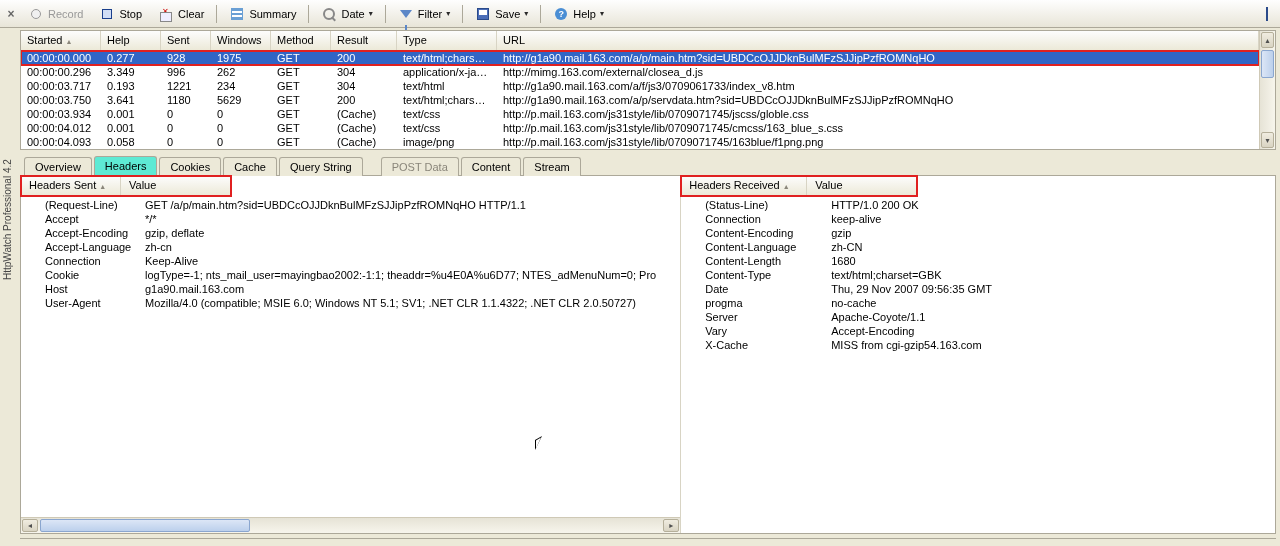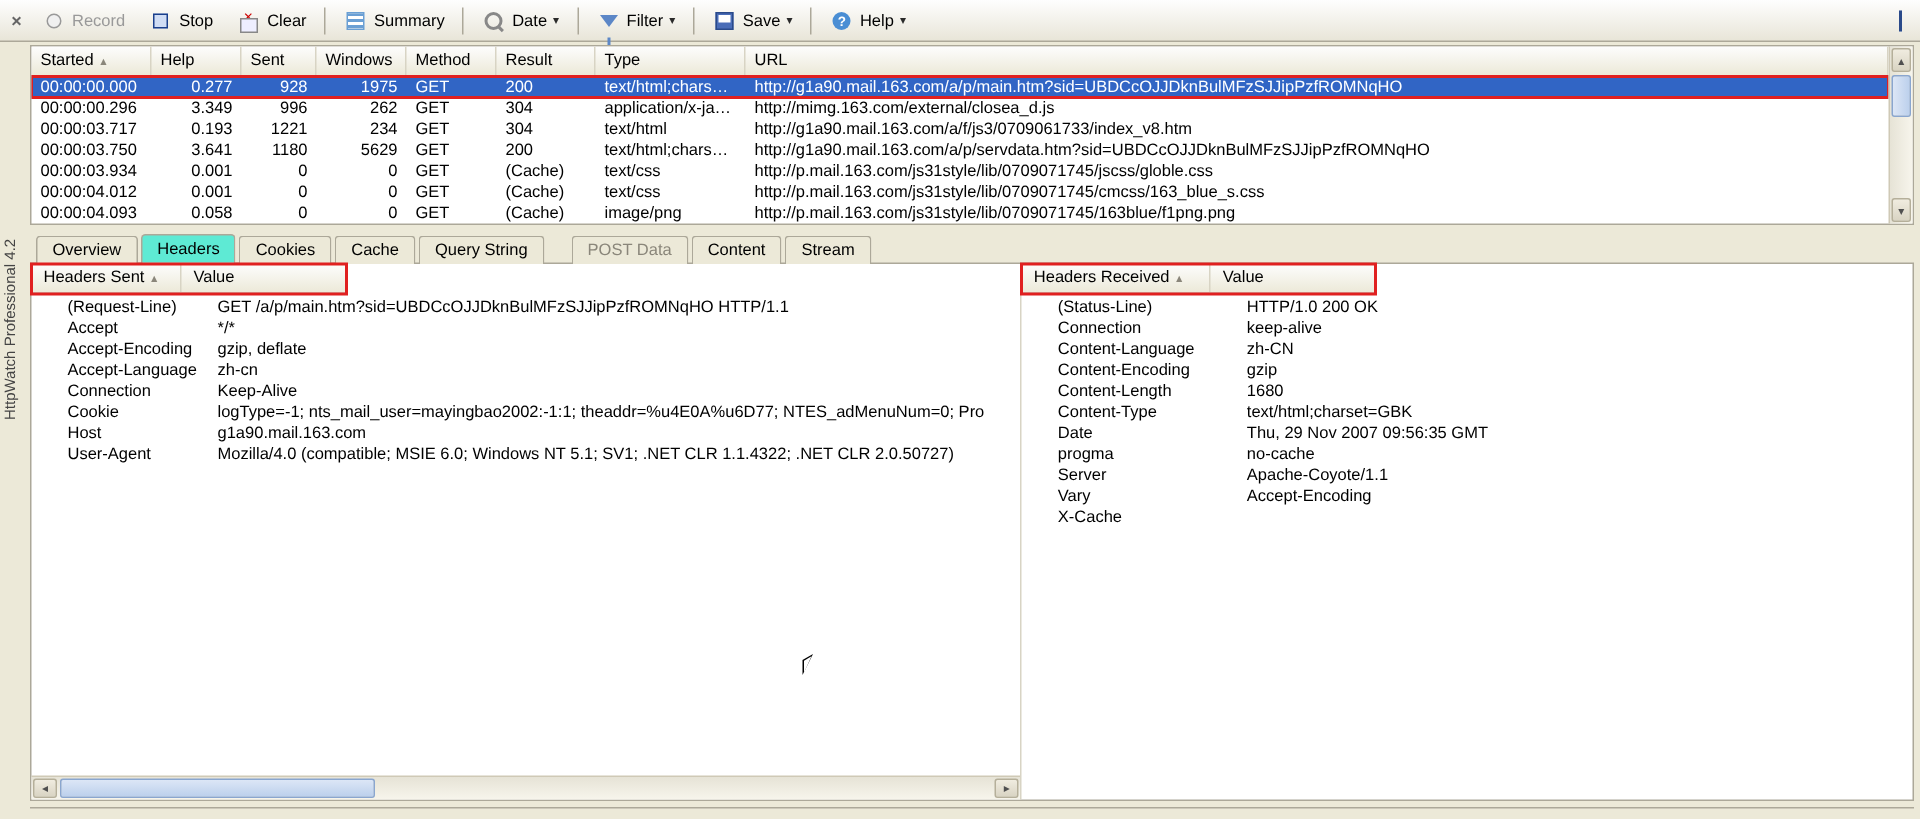--- a/index.html
+++ b/index.html
@@ -37,21 +37,21 @@
     .grid-container { flex: 0 0 116px; display: flex; background: #fff; border: 1px solid #aca899; margin: 2px 4px 0 20px; position: relative; }
     .grid-body { flex: 1; overflow: hidden; }
     .grid-header { display: flex; background: linear-gradient(#fdfdfd,#ece9d8); border-bottom: 1px solid #aca899; height: 20px; }
     .grid-header-cell { padding: 3px 6px; border-right: 1px solid #d8d4c4; font-size: 11px; position: relative; }
     .grid-header-cell .sort { font-size: 7px; color: #8a867a; margin-left: 3px; }
     .grid-rows { }
     .grid-row { display: flex; height: 14px; line-height: 14px; }
     .grid-row.selected { background: #3165c5; color: #fff; }
     .grid-row.highlighted { outline: 2px solid #e02020; outline-offset: -1px; }
     .grid-cell { padding: 0 6px; overflow: hidden; white-space: nowrap; font-size: 11px; }
-    .grid-cell.num { text-align: right; }
+    .grid-cell.num { }
     .vscroll { width: 16px; background: linear-gradient(to right,#e6e3d6,#f7f5ec); border-left: 1px solid #cfc9b6; display:flex; flex-direction:column; }
     .vscroll-btn { height:16px; background:linear-gradient(#f0ece0,#d9d4c3); border:1px solid #b5af9a; border-radius:2px; margin:1px; display:flex; align-items:center; justify-content:center; font-size:8px; color:#505050; }
     .vscroll-thumb { flex:0 0 28px; background:linear-gradient(to right,#dce6f6,#bcd0ec); border:1px solid #8aa6cf; border-radius:2px; margin:1px; }
     .vscroll-track { flex:1; }
     
     
     .col-started{width:80px}.col-time{width:60px}.col-sent{width:50px}.col-received{width:60px}.col-method{width:60px}.col-result{width:66px}.col-type{width:100px}.col-url{flex:1}
     
     
     .tabs-row { display:flex; align-items:flex-end; height:22px; margin:4px 4px 0 20px; border-bottom:1px solid #aca899; padding-left:4px; }
@@ -311,28 +311,28 @@
       <div class="panel-body" id="recv-body">
           <div class="kv-row">
             <div class="kv-key" style="width:126px">(Status-Line)</div>
             <div class="kv-val">HTTP/1.0 200 OK</div>
           </div>
           <div class="kv-row">
             <div class="kv-key" style="width:126px">Connection</div>
             <div class="kv-val">keep-alive</div>
           </div>
           <div class="kv-row">
+            <div class="kv-key" style="width:126px">Content-Encoding</div>
+            <div class="kv-val">gzip</div>
+          </div>
+          <div class="kv-row">
             <div class="kv-key" style="width:126px">Content-Language</div>
             <div class="kv-val">zh-CN</div>
           </div>
           <div class="kv-row">
-            <div class="kv-key" style="width:126px">Content-Encoding</div>
-            <div class="kv-val">gzip</div>
-          </div>
-          <div class="kv-row">
             <div class="kv-key" style="width:126px">Content-Length</div>
             <div class="kv-val">1680</div>
           </div>
           <div class="kv-row">
             <div class="kv-key" style="width:126px">Content-Type</div>
             <div class="kv-val">text/html;charset=GBK</div>
           </div>
           <div class="kv-row">
             <div class="kv-key" style="width:126px">Date</div>
             <div class="kv-val">Thu, 29 Nov 2007 09:56:35 GMT</div>
@@ -344,20 +344,21 @@
           <div class="kv-row">
             <div class="kv-key" style="width:126px">Server</div>
             <div class="kv-val">Apache-Coyote/1.1</div>
           </div>
           <div class="kv-row">
             <div class="kv-key" style="width:126px">Vary</div>
             <div class="kv-val">Accept-Encoding</div>
           </div>
           <div class="kv-row">
             <div class="kv-key" style="width:126px">X-Cache</div>
+            <div class="kv-val">MISS from cgi-gzip54.163.com</div>
           </div>
         </div>
     </div>
   </div>
 
   <div class="bottom-strip"></div>
 
   <div class="side-label">HttpWatch Professional 4.2</div>
   <div class="cursor"></div>
 </div>

